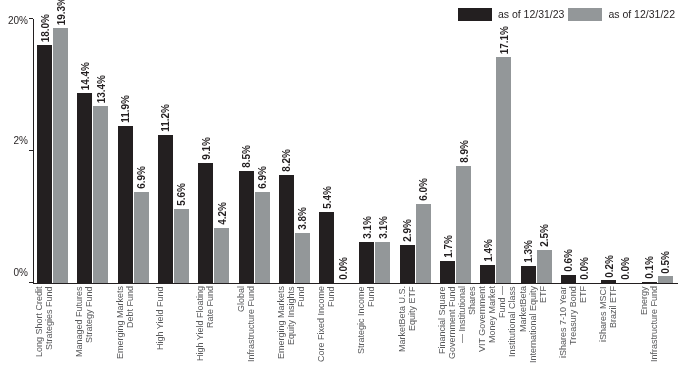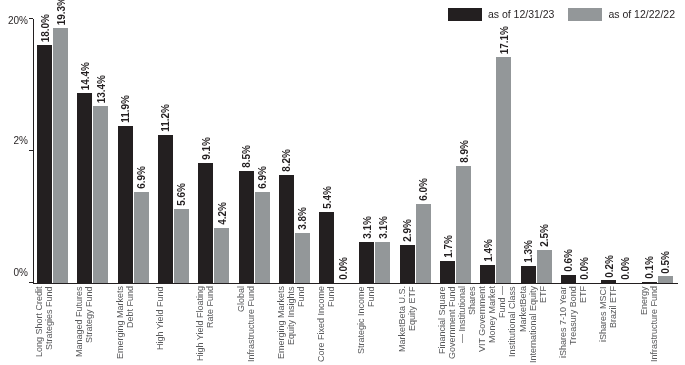--- a/index.html
+++ b/index.html
@@ -1,20 +1,20 @@
 <!DOCTYPE html>
 <html><head>
 <meta charset="utf-8">
 <style>
   html,body{margin:0;padding:0;background:#fff;}
   body{width:685px;height:365px;font-family:"Liberation Sans",sans-serif;overflow:hidden;}
   #root{position:relative;width:685px;height:365px;}
 
   
-  .legend{position:absolute;top:8px;right:10px;display:flex;align-items:center;gap:14px;}
+  .legend{position:absolute;top:8px;right:10px;display:flex;align-items:center;gap:4px;}
   .legend-item{display:flex;align-items:center;gap:6px;}
   .swatch{width:34px;height:13px;display:block;}
   .legend-label{font-size:10.5px;color:#231f20;line-height:1;white-space:nowrap;}
 
   
   .plot{position:absolute;left:33px;top:19px;width:645px;height:264px;}
   .axis-baseline{position:absolute;left:33px;top:283px;width:645px;height:1px;background:#231f20;}
   .y-axis-line{position:absolute;left:33px;top:19px;width:1px;height:264px;background:#231f20;}
 
   .ytick{position:absolute;right:100%;margin-right:5px;font-size:10px;color:#231f20;
@@ -41,21 +41,21 @@
 
 <div id="root">
 
   <div class="legend" id="legend">
       <div class="legend-item">
         <span class="swatch" style="background: rgb(35, 31, 32);"></span>
         <span class="legend-label">as of 12/31/23</span>
       </div>
       <div class="legend-item">
         <span class="swatch" style="background: rgb(147, 151, 153);"></span>
-        <span class="legend-label">as of 12/22/22</span>
+        <span class="legend-label">as of 12/31/22</span>
       </div>
     </div>
 
   <div class="y-axis-line"></div>
   <div class="axis-baseline"></div>
 
   <div class="plot" id="plot">
       <div class="ytick" style="bottom: 0px;">0%</div>
       <div class="ytick-mark" style="bottom: 0px;"></div>
       <div class="ytick" style="bottom: 132px;">2%</div>

